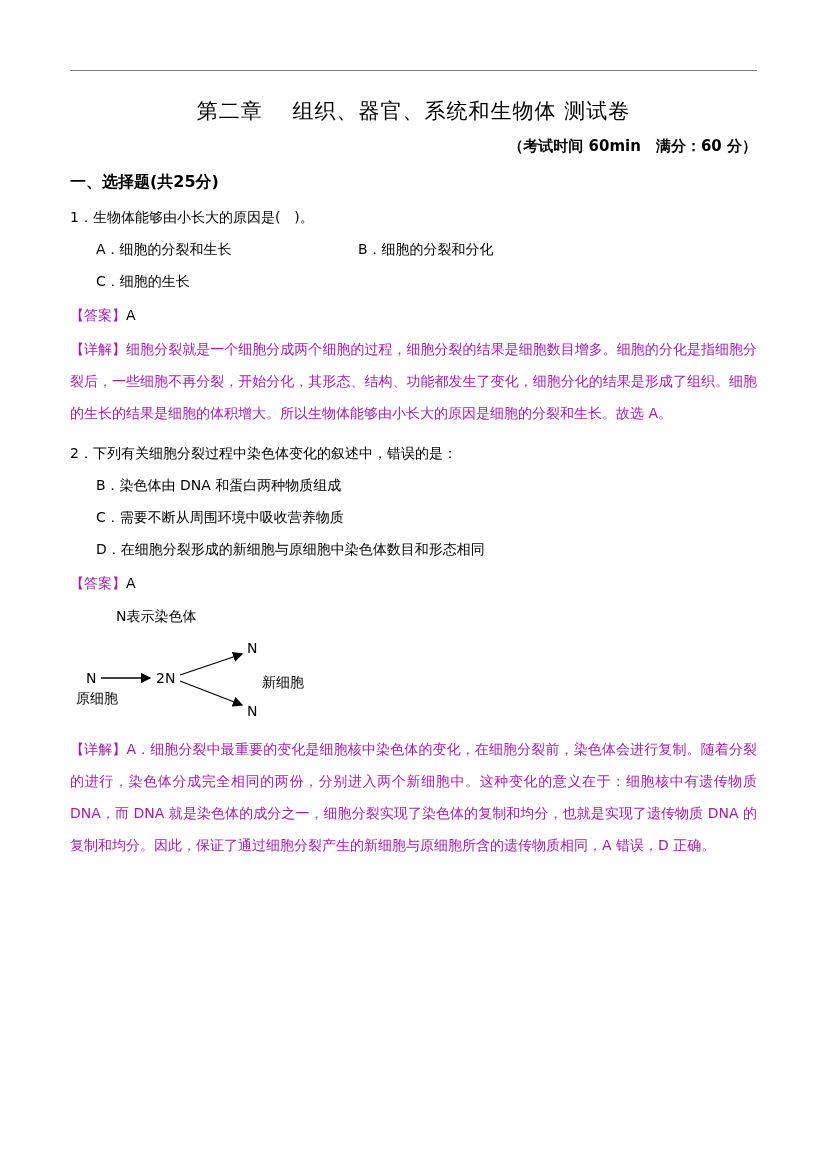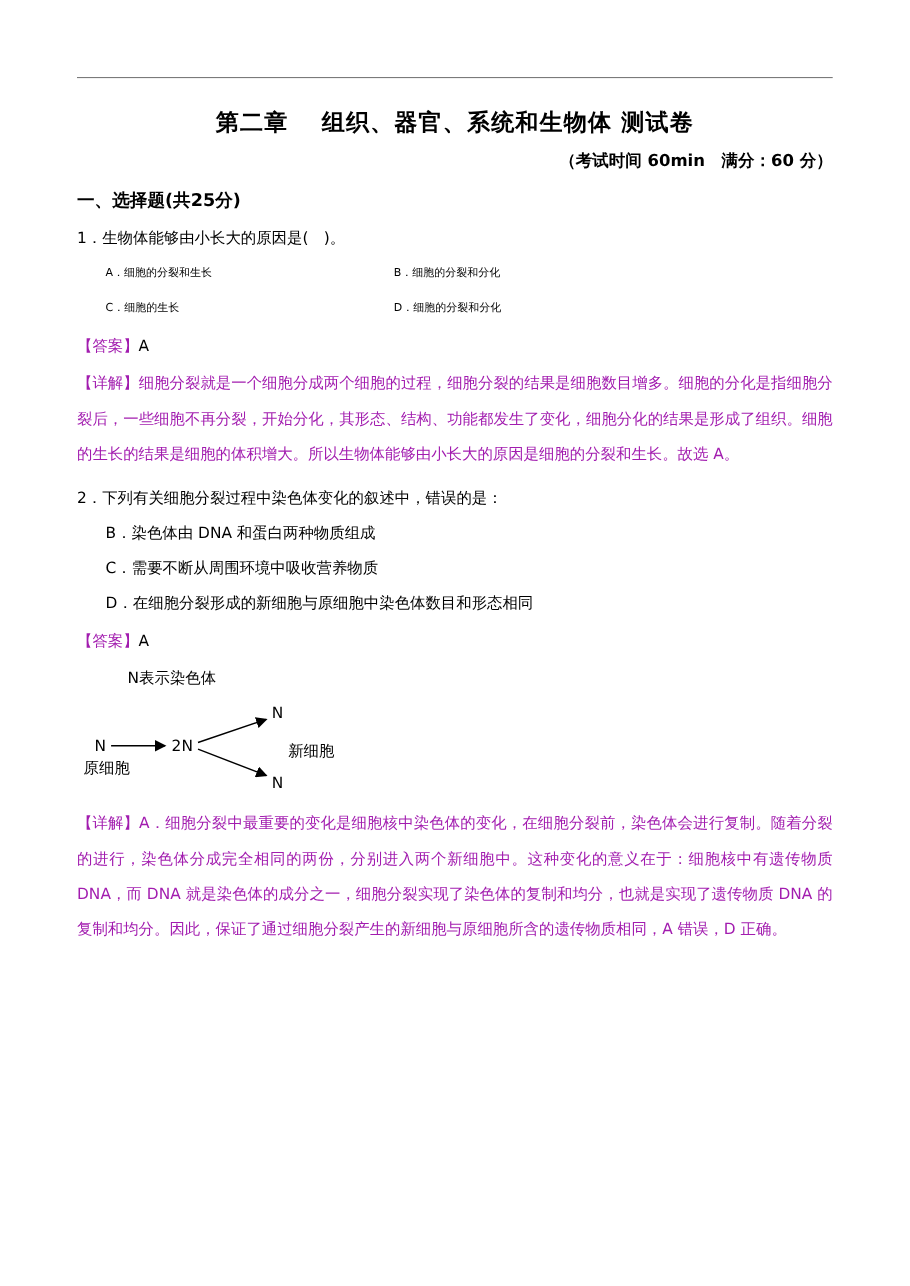--- a/index.html
+++ b/index.html
@@ -20,21 +20,21 @@
     height: 1169px;
     padding: 0 70px;
   }
   .top-divider {
     border: none;
     border-top: 1px solid #7a7a7a;
     margin: 70px 0 18px 0;
   }
   .title {
     text-align: center;
-    font-weight: bold;
+    font-weight: normal;
     font-size: 21px;
     margin: 26px 0 12px 0;
     letter-spacing: 1px;
   }
   .subtitle {
     text-align: right;
     font-weight: bold;
     font-size: 15px;
     margin: 0 0 16px 0;
   }
@@ -50,21 +50,21 @@
     text-align: justify;
   }
   .stem {
     margin-top: 4px;
   }
   .options-row {
     display: flex;
     padding-left: 26px;
   }
   .options-row .opt {
-    font-size: 10px;
+    font-size: 14px;
     line-height: 32px;
   }
   .options-row .opt.col1 { width: 262px; }
   .option-line {
     padding-left: 26px;
     font-size: 14px;
     line-height: 32px;
   }
   .red { color: #a21caf; }
   .answer-line {
@@ -95,21 +95,20 @@
   <div class="section-heading">一、选择题(共25分)</div>
 
   <p class="para stem">1．生物体能够由小长大的原因是(　)。</p>
 
   <div class="options-row">
     <span class="opt col1">A．细胞的分裂和生长</span>
     <span class="opt">B．细胞的分裂和分化</span>
   </div>
   <div class="options-row">
     <span class="opt col1">C．细胞的生长</span>
-    <span class="opt">D．细胞的分裂和分化</span>
   </div>
 
   <p class="answer-line">
     <span class="red">【答案】</span><span>A</span>
   </p>
 
 
   <p class="para red">
     <span>【详解】</span><span>细胞分裂就是一个细胞分成两个细胞的过程，细胞分裂的结果是细胞数目增多。细胞的分化是指细胞分裂后，一些细胞不再分裂，开始分化，其形态、结构、功能都发生了变化，细胞分化的结果是形成了组织。细胞的生长的结果是细胞的体积增大。所以生物体能够由小长大的原因是细胞的分裂和生长。故选 A。</span>
   </p>

